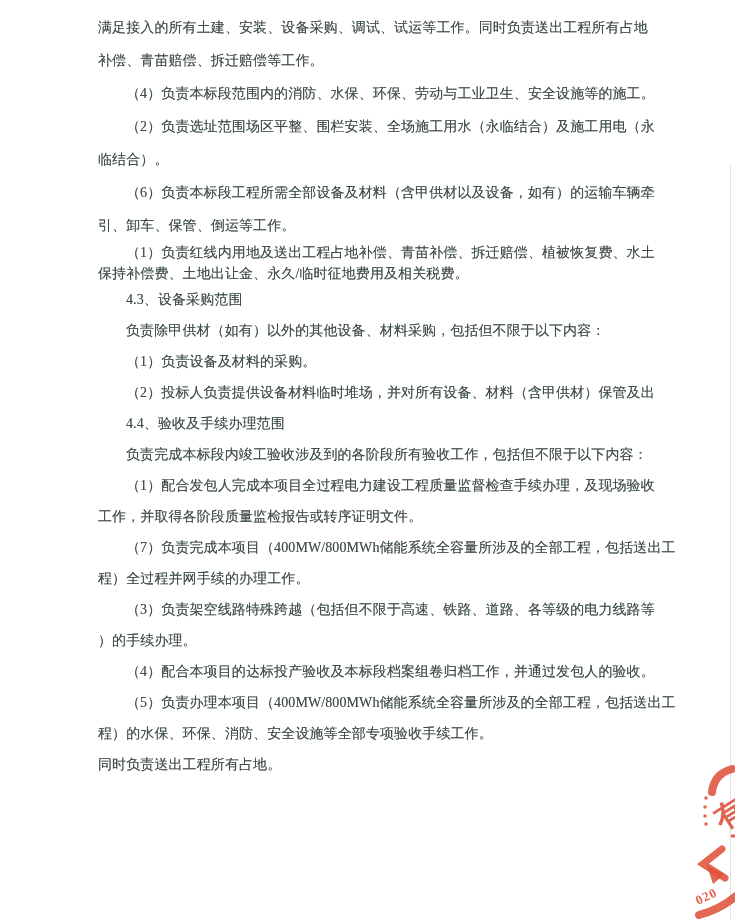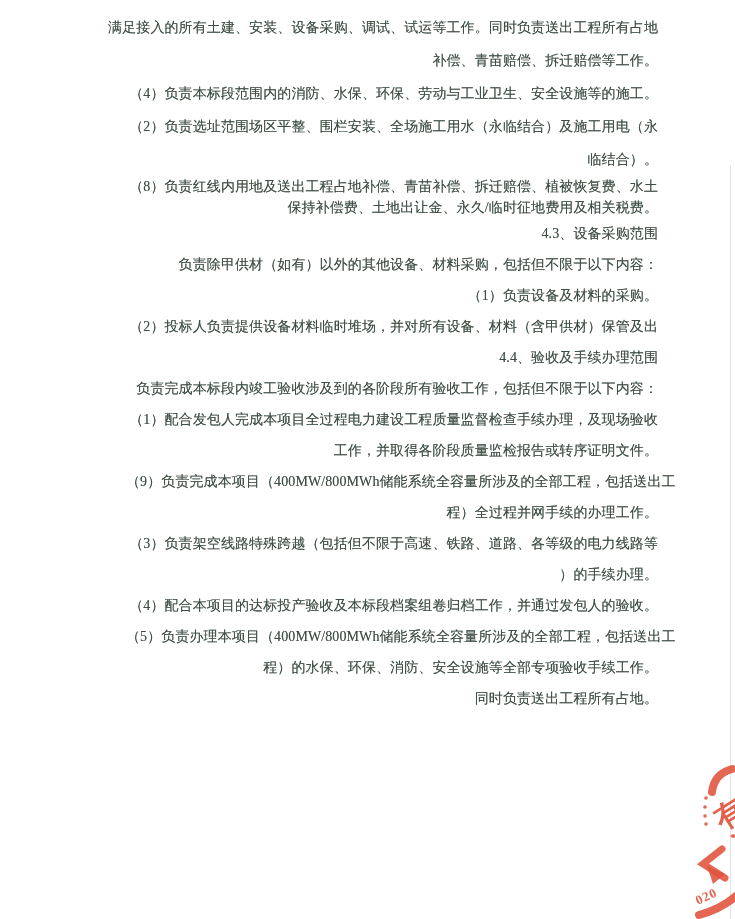--- a/index.html
+++ b/index.html
@@ -16,21 +16,20 @@
     font-family: "Liberation Serif", "DejaVu Serif", serif;
   }
   #doc {
     position: absolute;
     left: 98px;
     top: 11px;
     width: 560px;
     color: #3e4e44;
     font-size: 14px;
     text-shadow: 0 0 0.6px rgba(62, 78, 68, 0.55);
-    text-align: right;
   }
   .para { margin: 0; }
   .ln {
     line-height: 33px;
     white-space: pre;
     letter-spacing: 0.1px;
   }
   .para.tight .ln { line-height: 21px; }
   .para.s2 .ln { line-height: 31px; }
   .ln.first { padding-left: 28px; }
@@ -67,22 +66,26 @@
         <div class="ln">满足接入的所有土建、安装、设备采购、调试、试运等工作。同时负责送出工程所有占地</div>
         <div class="ln">补偿、青苗赔偿、拆迁赔偿等工作。</div>
       </div>
       <div class="para">
         <div class="ln first">（4）负责本标段范围内的消防、水保、环保、劳动与工业卫生、安全设施等的施工。</div>
       </div>
       <div class="para">
         <div class="ln first">（2）负责选址范围场区平整、围栏安装、全场施工用水（永临结合）及施工用电（永</div>
         <div class="ln">临结合）。</div>
       </div>
+      <div class="para">
+        <div class="ln first">（6）负责本标段工程所需全部设备及材料（含甲供材以及设备，如有）的运输车辆牵</div>
+        <div class="ln">引、卸车、保管、倒运等工作。</div>
+      </div>
       <div class="para tight">
-        <div class="ln first">（8）负责红线内用地及送出工程占地补偿、青苗补偿、拆迁赔偿、植被恢复费、水土</div>
+        <div class="ln first">（1）负责红线内用地及送出工程占地补偿、青苗补偿、拆迁赔偿、植被恢复费、水土</div>
         <div class="ln">保持补偿费、土地出让金、永久/临时征地费用及相关税费。</div>
       </div>
       <div class="para s2">
         <div class="ln first">4.3、设备采购范围</div>
       </div>
       <div class="para s2">
         <div class="ln first">负责除甲供材（如有）以外的其他设备、材料采购，包括但不限于以下内容：</div>
       </div>
       <div class="para s2">
         <div class="ln first">（1）负责设备及材料的采购。</div>
@@ -94,21 +97,21 @@
         <div class="ln first">4.4、验收及手续办理范围</div>
       </div>
       <div class="para s2">
         <div class="ln first">负责完成本标段内竣工验收涉及到的各阶段所有验收工作，包括但不限于以下内容：</div>
       </div>
       <div class="para s2">
         <div class="ln first">（1）配合发包人完成本项目全过程电力建设工程质量监督检查手续办理，及现场验收</div>
         <div class="ln">工作，并取得各阶段质量监检报告或转序证明文件。</div>
       </div>
       <div class="para s2">
-        <div class="ln first">（9）负责完成本项目（400MW/800MWh储能系统全容量所涉及的全部工程，包括送出工</div>
+        <div class="ln first">（7）负责完成本项目（400MW/800MWh储能系统全容量所涉及的全部工程，包括送出工</div>
         <div class="ln">程）全过程并网手续的办理工作。</div>
       </div>
       <div class="para s2">
         <div class="ln first">（3）负责架空线路特殊跨越（包括但不限于高速、铁路、道路、各等级的电力线路等</div>
         <div class="ln">）的手续办理。</div>
       </div>
       <div class="para s2">
         <div class="ln first">（4）配合本项目的达标投产验收及本标段档案组卷归档工作，并通过发包人的验收。</div>
       </div>
       <div class="para s2">

